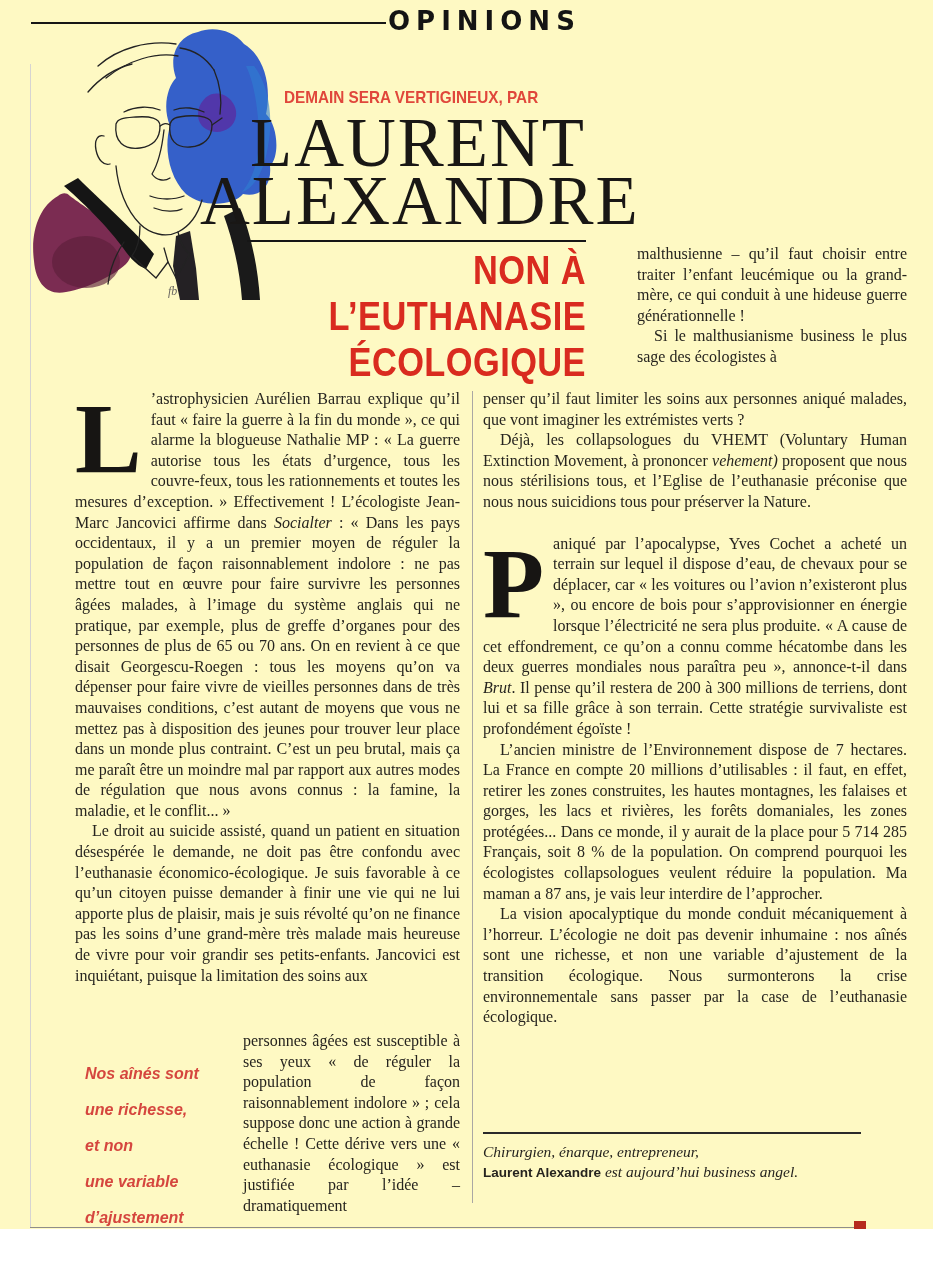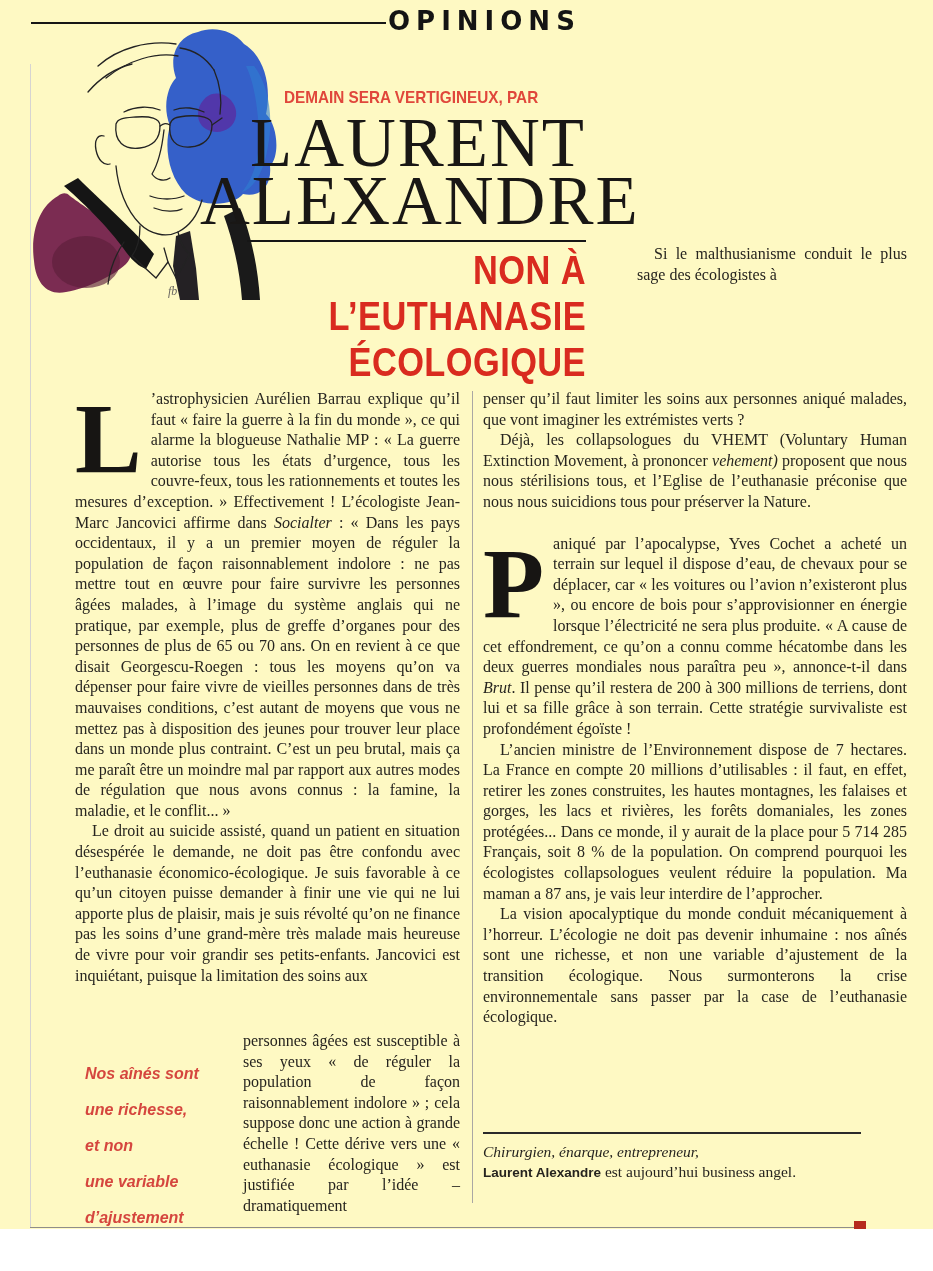--- a/index.html
+++ b/index.html
@@ -35,21 +35,21 @@
   .column-divider{left:472px;top:391px;width:1px;height:812px;background:#aaa7a4;}
   
   .pull-quote{left:85px;top:1056px;width:172px;font-family:"Liberation Sans",sans-serif;
               font-style:italic;font-weight:bold;font-size:16px;line-height:36px;color:#d5463e;
               white-space:pre-line;}
   
   .bio-rule{left:483px;top:1132px;width:378px;height:2px;background:#2a2a2a;}
   .bio{left:483px;top:1142px;width:410px;font-size:15.5px;line-height:20px;}
   .bio .bio-line1{font-style:italic;}
   .bio .bio-name{font-family:"Liberation Sans",sans-serif;font-weight:bold;font-size:13.5px;}
-  .bio .bio-rest{}
+  .bio .bio-rest{font-style:italic;}
   
   .bottom-rule{left:30px;top:1227px;width:826px;height:1px;background:#8f8d8a;}
   .footer-square{left:854px;top:1221px;width:12px;height:12px;background:#b62a1e;}
   .footer{left:66px;top:1242px;font-family:"Liberation Sans",sans-serif;font-weight:bold;
           transform:scaleX(.85);transform-origin:left top;white-space:nowrap;letter-spacing:1px;}
   .footer .pn{font-size:15px;color:#222;margin-right:10px;}
   .footer .mag{font-size:12.5px;color:#cf5049;margin-right:8px;}
   .footer .date{font-size:12.5px;color:#3d3b39;}
   
   .portrait{left:28px;top:26px;width:290px;height:300px;}
@@ -104,21 +104,22 @@
   <div class="abs sig">fb</div>
 
   <div class="abs kicker">DEMAIN SERA VERTIGINEUX, PAR</div>
   <div class="abs author-name">LAURENT
 ALEXANDRE</div>
   <div class="abs title-rule"></div>
   <div class="abs headline">NON À L’EUTHANASIE
 ÉCOLOGIQUE</div>
 
   <div class="abs body-text right-top-col">
-    <p class="indent">Si le malthusianisme conduit le plus sage des écologistes à</p>
+    <p>malthusienne – qu’il faut choisir entre traiter l’enfant leucémique ou la grand-mère, ce qui conduit à une hideuse guerre générationnelle !</p>
+    <p class="indent">Si le malthusianisme business le plus sage des écologistes à</p>
   </div>
 
   <div class="abs body-text left-col">
     <p><span class="dropcap">L</span><span>’astrophysicien Aurélien Barrau explique qu’il faut « faire la guerre à la fin du monde », ce qui alarme la blogueuse Nathalie MP : « La guerre autorise tous les états d’urgence, tous les couvre-feux, tous les rationnements et toutes les mesures d’exception. » Effectivement ! L’écologiste Jean-Marc Jancovici affirme dans </span><span class="ital">Socialter</span><span> : « Dans les pays occidentaux, il y a un premier moyen de réguler la population de façon raisonnablement indolore : ne pas mettre tout en œuvre pour faire survivre les personnes âgées malades, à l’image du système anglais qui ne pratique, par exemple, plus de greffe d’organes pour des personnes de plus de 65 ou 70 ans. On en revient à ce que disait Georgescu-Roegen : tous les moyens qu’on va dépenser pour faire vivre de vieilles personnes dans de très mauvaises conditions, c’est autant de moyens que vous ne mettez pas à disposition des jeunes pour trouver leur place dans un monde plus contraint. C’est un peu brutal, mais ça me paraît être un moindre mal par rapport aux autres modes de régulation que nous avons connus : la famine, la maladie, et le conflit... »</span></p>
     <p class="indent">Le droit au suicide assisté, quand un patient en situation désespérée le demande, ne doit pas être confondu avec l’euthanasie économico-écologique. Je suis favorable à ce qu’un citoyen puisse demander à finir une vie qui ne lui apporte plus de plaisir, mais je suis révolté qu’on ne finance pas les soins d’une grand-mère très malade mais heureuse de vivre pour voir grandir ses petits-enfants. Jancovici est inquiétant, puisque la limitation des soins aux</p>
   </div>
 
   <div class="abs body-text left-col-wrap">
     <p>personnes âgées est susceptible à ses yeux « de réguler la population de façon raisonnablement indolore » ; cela suppose donc une action à grande échelle ! Cette dérive vers une « euthanasie écologique » est justifiée par l’idée – dramatiquement</p>
   </div>

